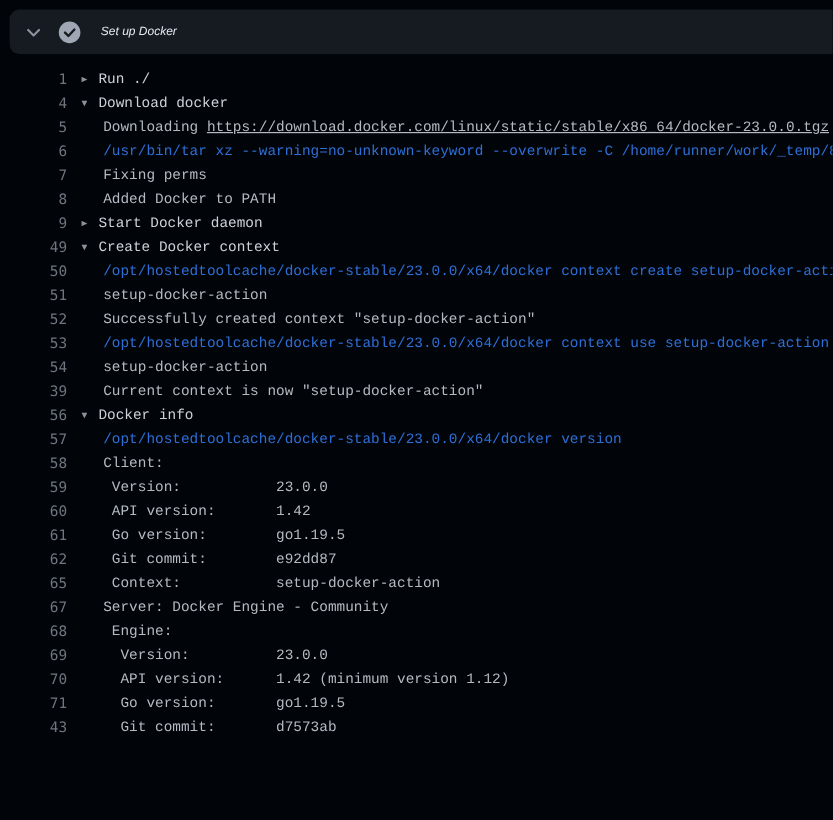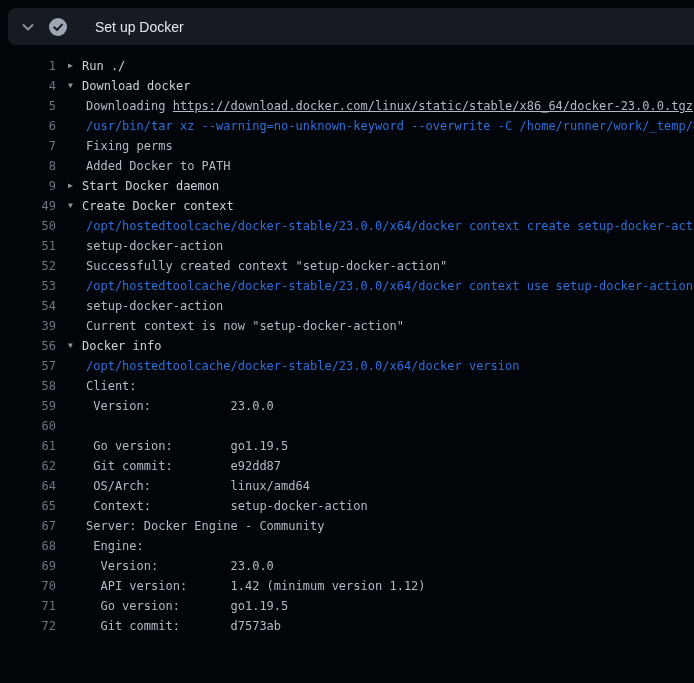--- a/index.html
+++ b/index.html
@@ -14,24 +14,25 @@
     background: var(--header-bg, #161b22);
     border-radius: 8px 0 0 8px;
     display: flex;
     align-items: center;
     padding-left: 12px;
     cursor: pointer;
   }
   .chevron { width:16px; height:16px; display:inline-flex; align-items:center; justify-content:center; }
   .status { width:20px; height:20px; margin-left:12px; display:inline-flex; }
   .step-title {
-    margin-left: 27px;
+    margin-left: 16px;
     color: var(--header-title, #e2e8ee);
-    font-size: 14px;
+    font-size: 10px;
     font-weight: 400;
+    font-style: italic;
   }
   .log-area {
     padding-top: 11px;
     overflow: hidden;
     width: 694px;
   }
   .row {
     display: flex;
     align-items: center;
     height: 20px;
@@ -47,21 +48,21 @@
     cursor: pointer;
   }
   .marker {
     width: 26px;
     flex: none;
     padding-left: 12px;
     font-size: 8px;
     color: var(--marker, #8b949e);
     line-height: 20px;
   }
-  .text { color: var(--text, #b3bac2); overflow: hidden; }
+  .text { color: var(--text, #b3bac2); overflow: hidden; font-family: Liberation Mono, monospace; }
   .text.group { color: var(--group-text, #ccd2d9); }
   .text.child { padding-left: 4px; }
   .text.command { color: var(--command, #2e6fd6); }
   .loglink {
     color: var(--text, #b3bac2);
     text-decoration: underline;
     cursor: pointer;
   }
 </style>
 </head>
@@ -169,37 +170,33 @@
     <span class="text child">Client:</span>
   </div>
     <div class="row">
     <span class="num">59</span>
     <span class="marker"></span>
     <span class="text child"> Version:           23.0.0</span>
   </div>
     <div class="row">
     <span class="num">60</span>
     <span class="marker"></span>
+    <span class="text child"> API version:       1.42</span>
   </div>
     <div class="row">
     <span class="num">61</span>
     <span class="marker"></span>
     <span class="text child"> Go version:        go1.19.5</span>
   </div>
     <div class="row">
     <span class="num">62</span>
     <span class="marker"></span>
     <span class="text child"> Git commit:        e92dd87</span>
   </div>
     <div class="row">
-    <span class="num">64</span>
-    <span class="marker"></span>
-    <span class="text child"> OS/Arch:           linux/amd64</span>
-  </div>
-    <div class="row">
     <span class="num">65</span>
     <span class="marker"></span>
     <span class="text child"> Context:           setup-docker-action</span>
   </div>
     <div class="row">
     <span class="num">67</span>
     <span class="marker"></span>
     <span class="text child">Server: Docker Engine - Community</span>
   </div>
     <div class="row">
@@ -216,17 +213,17 @@
     <span class="num">70</span>
     <span class="marker"></span>
     <span class="text child">  API version:      1.42 (minimum version 1.12)</span>
   </div>
     <div class="row">
     <span class="num">71</span>
     <span class="marker"></span>
     <span class="text child">  Go version:       go1.19.5</span>
   </div>
     <div class="row">
-    <span class="num">72</span>
+    <span class="num">43</span>
     <span class="marker"></span>
     <span class="text child">  Git commit:       d7573ab</span>
   </div>
   </div>
 
 </body></html>

